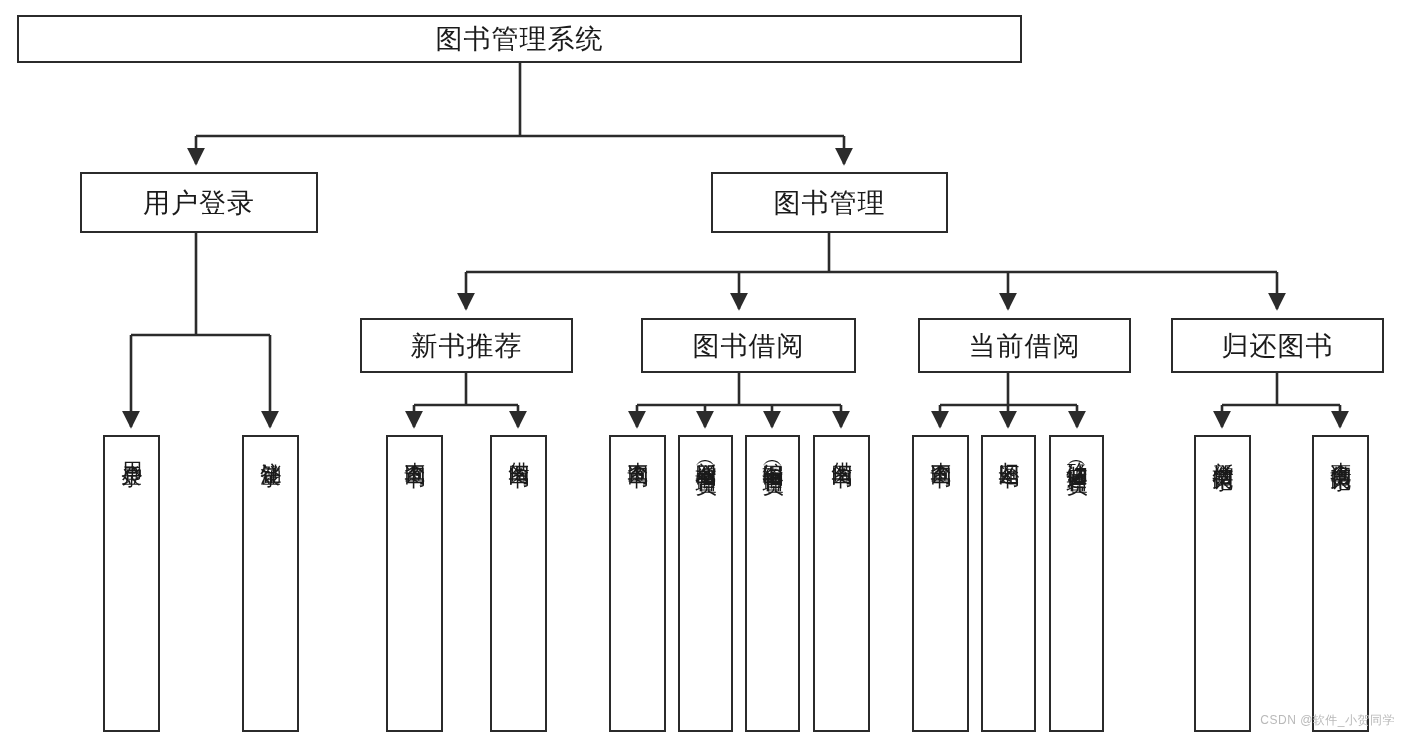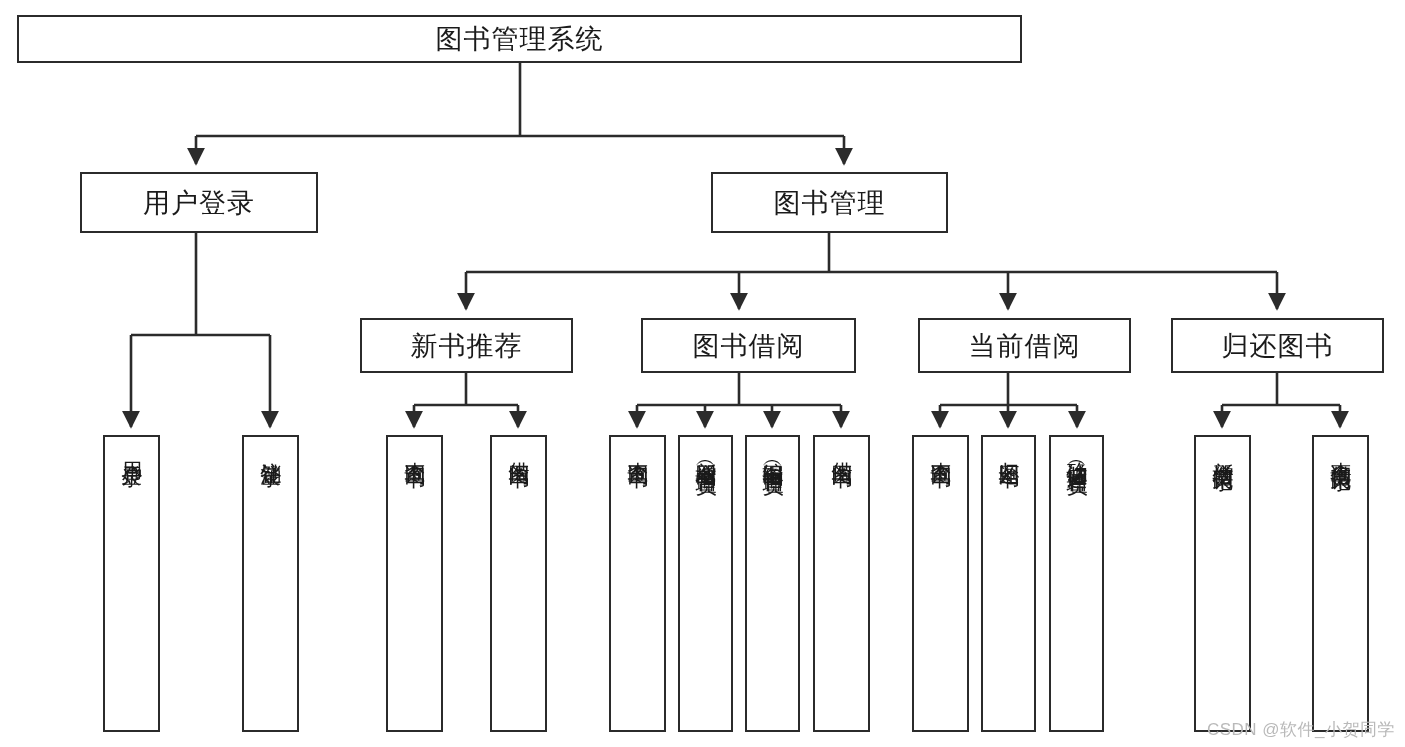--- a/index.html
+++ b/index.html
@@ -48,22 +48,22 @@
     line-height: 1.18;
     letter-spacing: 2px;
     white-space: nowrap;
   }
   .node .hlabel {
     white-space: nowrap;
   }
   #watermark {
     position: absolute;
     right: 10px;
-    bottom: 6px;
-    font-size: 17px;
+    bottom: 18px;
+    font-size: 12px;
     color: #b9b9b9;
     letter-spacing: 0.5px;
     white-space: nowrap;
   }
 </style>
 </head>
 <body>
 
 <div id="canvas">
 

